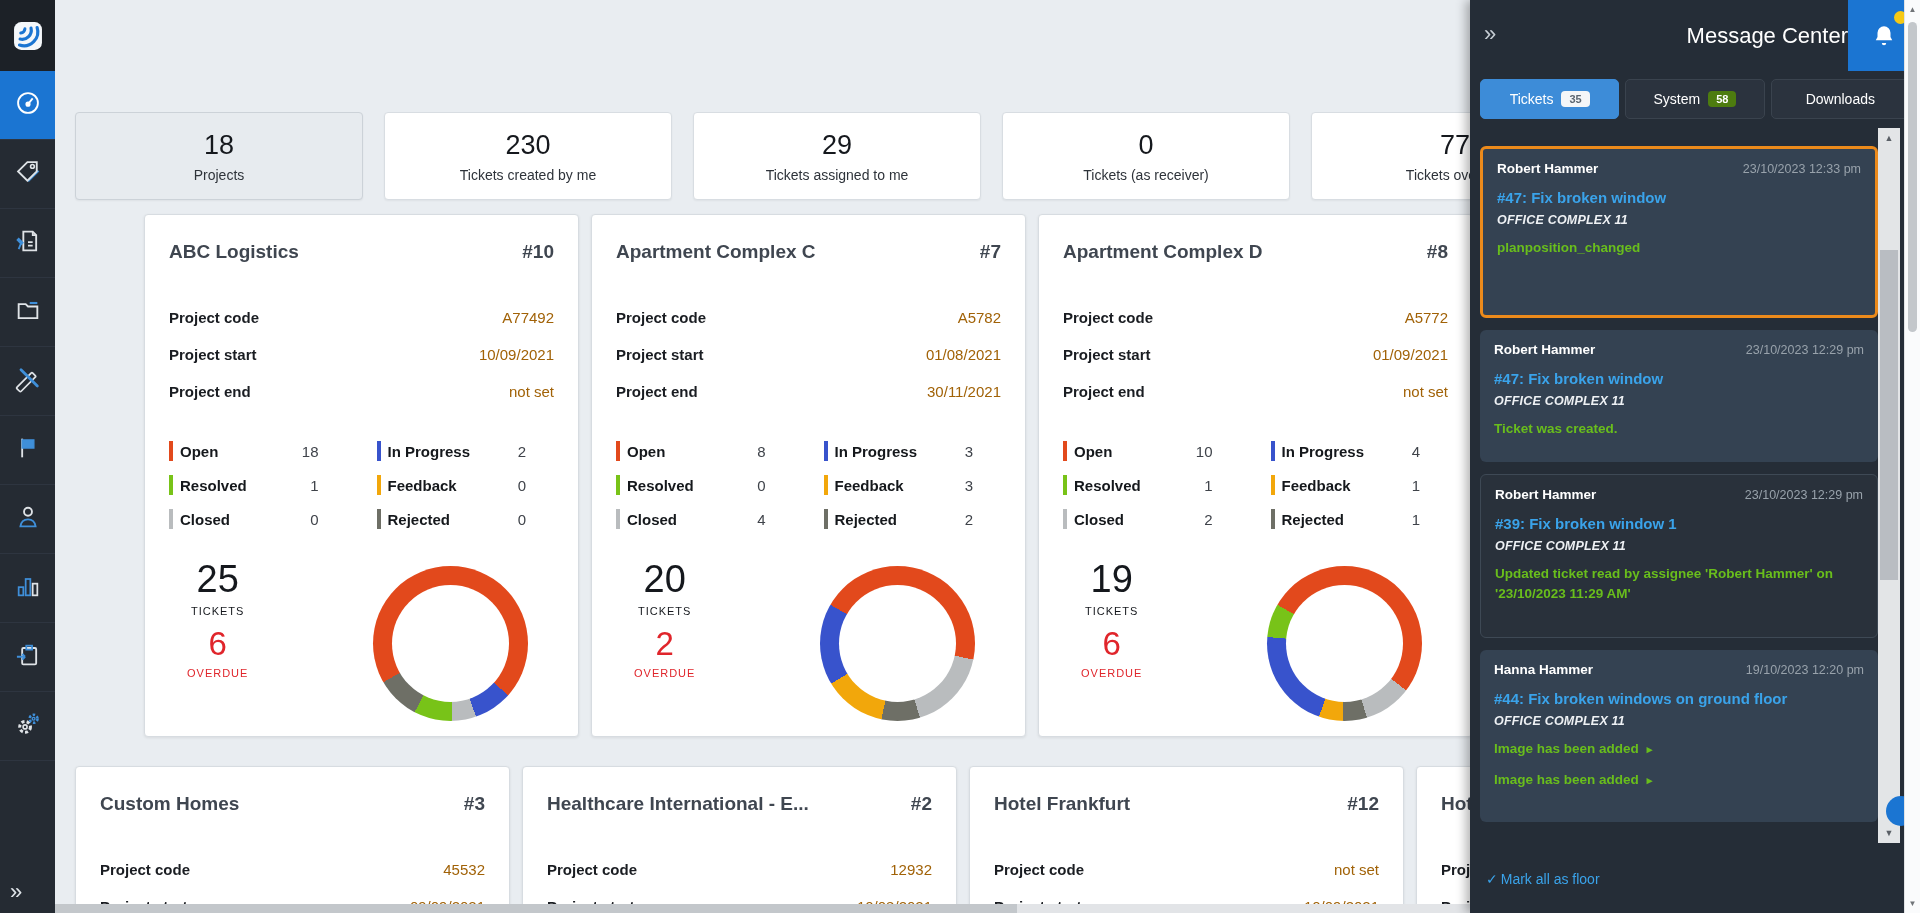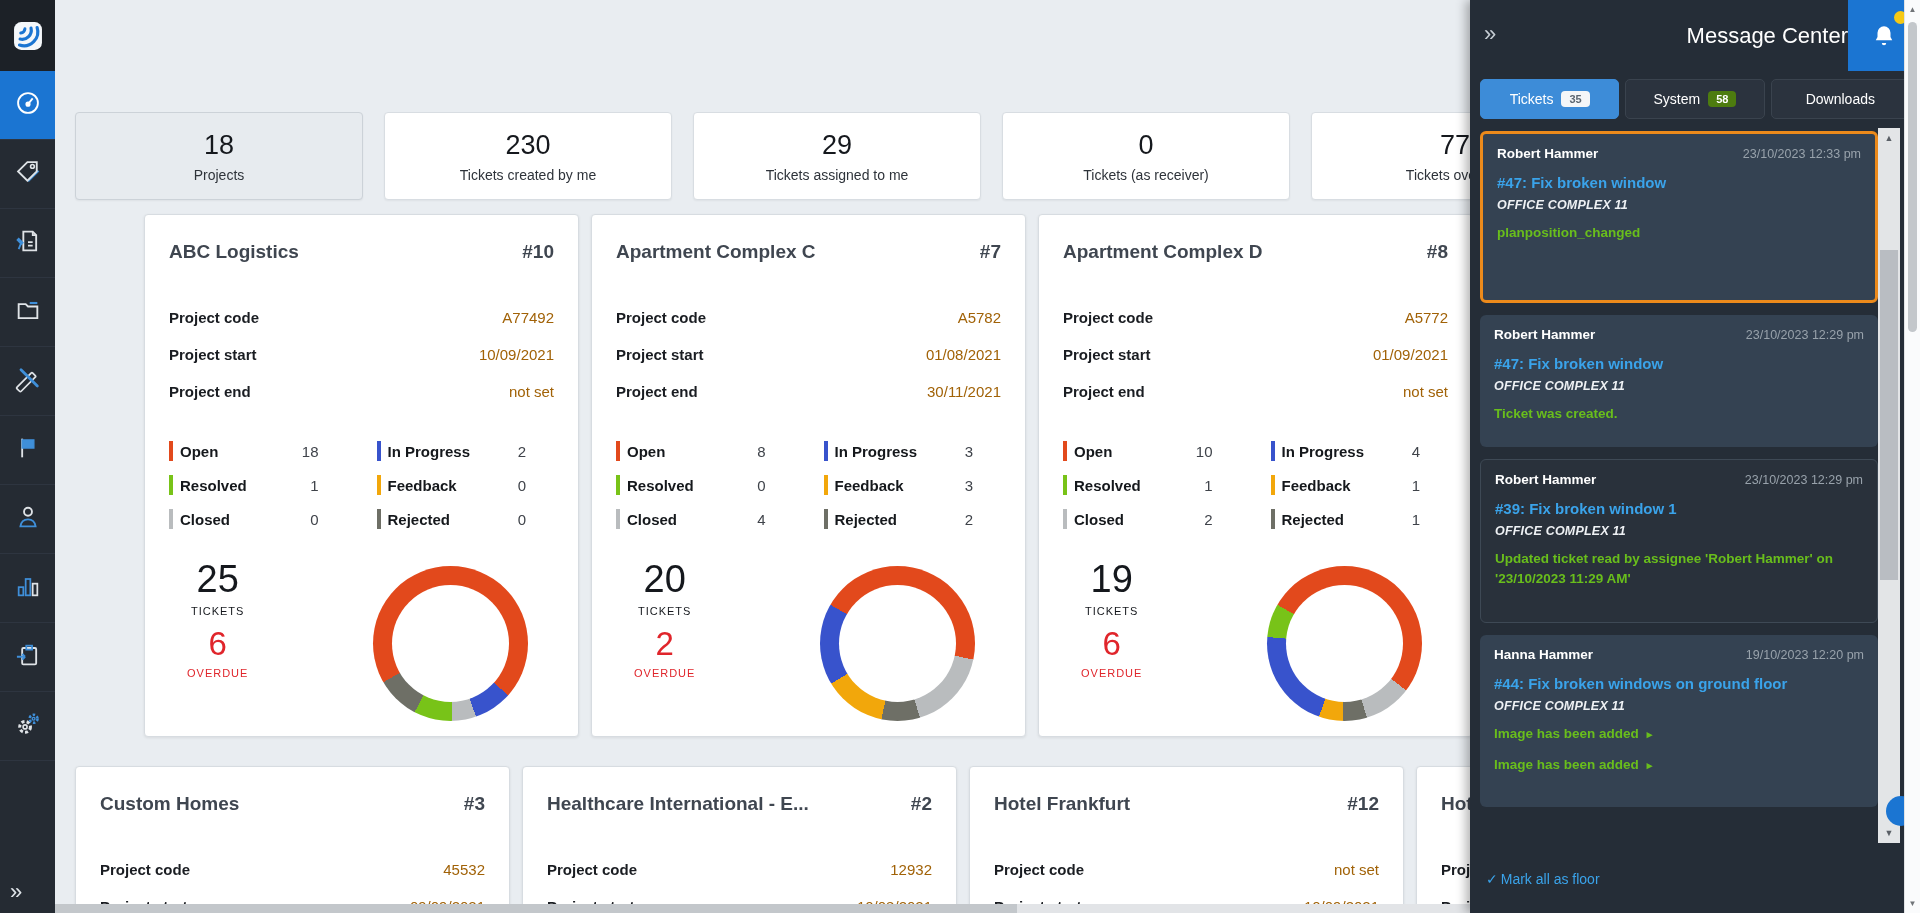--- a/index.html
+++ b/index.html
@@ -75,21 +75,21 @@
              align-items:center; justify-content:center; cursor:pointer; }
   .bell-dot{ position:absolute; top:11px; right:13px; width:13px; height:13px;
              border-radius:50%; background:#f6c915; }
   .tabs{ display:flex; gap:6px; padding:8px 10px; }
   .tab{ flex:1; height:40px; border-radius:5px; display:flex; align-items:center; justify-content:center;
         color:#fff; font-size:14px; cursor:pointer; background:#2b333e; border:1px solid #3a434e; }
   .tab.active{ background:#3d8cd8; border-color:#3d8cd8; }
   .badge{ margin-left:8px; font-size:11px; font-weight:bold; border-radius:4px; padding:2px 8px; }
   .badge-light{ background:#f4f6f8; color:#5c6670; }
   .badge-red{ background:#4d7c0f; color:#fff; }
-  .msg-list{ position:absolute; top:125px; bottom:68px; left:10px; width:398px;
+  .msg-list{ position:absolute; top:140px; bottom:68px; left:10px; width:398px;
              overflow:hidden; padding-top:6px; }
   .msg-card{ border-radius:6px; padding:12px 14px; margin-bottom:12px; background:#344252; }
   .msg-card.read{ background:#29313b; border:1px solid #3e4955; }
   .msg-card.highlight{ border:3px solid #ec8a1b; }
   .msg-top{ display:flex; justify-content:space-between; align-items:baseline; }
   .msg-name{ color:#fff; font-size:13.5px; font-weight:bold; }
   .msg-time{ color:#98a2ab; font-size:12.5px; }
   .msg-link{ margin-top:13px; color:#3aa3ea; font-size:15px; font-weight:700; cursor:pointer; }
   .msg-proj{ margin-top:7px; color:#eef1f4; font-size:12.5px; font-weight:bold; letter-spacing:.2px;font-style:italic; }
   .msg-line{ margin-top:11px; color:#69be1c; font-size:13.5px; font-weight:600; line-height:1.45; }

